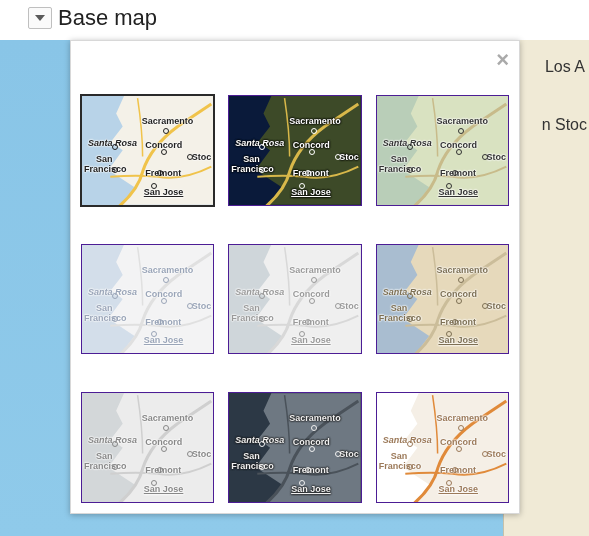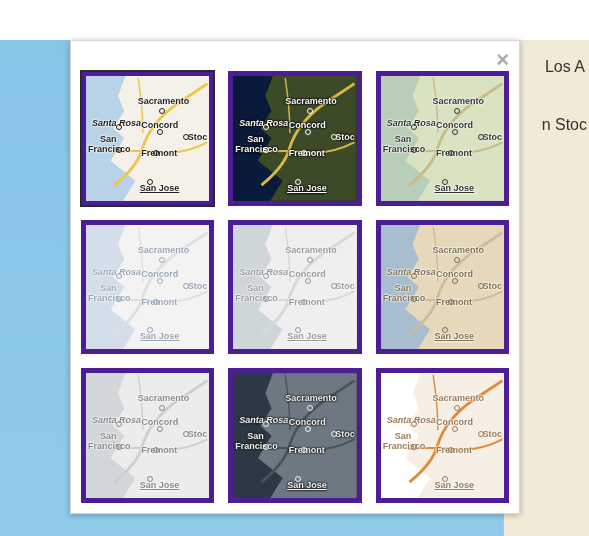--- a/index.html
+++ b/index.html
@@ -17,21 +17,21 @@
   .dropdown-tog .tri{width:0;height:0;border-left:5px solid transparent;border-right:5px solid transparent;
     border-top:6px solid #5a5a5a;}
   .panel-title{font-size:22px;color:#222;}
   .popover{position:absolute;left:70px;top:40px;width:450px;height:474px;background:#fff;
     box-shadow:0 1px 6px rgba(0,0,0,.28);border:1px solid #d8d8d8;box-sizing:border-box;
     padding:30px 10px 10px 10px;}
   .close{position:absolute;top:8px;right:10px;font-size:22px;line-height:1;color:#aaa;cursor:pointer;
     font-weight:bold;}
   .grid{display:grid;grid-template-columns:repeat(3,1fr);grid-template-rows:repeat(3,1fr);
     gap:14px;width:100%;height:100%;}
-  .thumb{position:relative;border:5px solid #4c1d95;overflow:hidden;cursor:pointer;}
+  .thumb{position:relative;border:1px solid #4c1d95;overflow:hidden;cursor:pointer;margin-top:24px;}
   .thumb.selected{outline:2px solid #2a2a2a;outline-offset:-1px;}
   .thumb .water{position:absolute;inset:0;}
   .thumb .coast{position:absolute;left:0;top:0;width:100%;height:100%;
     clip-path:polygon(32% 0,100% 0,100% 100%,30% 100%,40% 84%,20% 68%,31% 50%,22% 42%,31% 28%,26% 16%);}
   .thumb .roads{position:absolute;inset:0;}
   .thumb .lbl{position:absolute;font-size:9px;white-space:nowrap;font-weight:600;}
   .thumb .dot{position:absolute;width:4px;height:4px;border-radius:50%;border:1px solid currentColor;}
   .thumb .sac{right:20px;top:20px;} .thumb .sacD{right:44px;top:32px;}
   .thumb .rosa{left:6px;top:42px;font-style:italic;} .thumb .rosaD{left:30px;top:48px;}
   .thumb .conc{right:31px;top:44px;} .thumb .concD{right:46px;top:53px;}
@@ -44,20 +44,26 @@
 </head>
 <body>
 
 <div class="stage">
   <div class="bgmap">
     <div class="land"></div>
     <div class="bglabel" style="right:4px;top:18px;">Los A</div>
     <div class="bglabel" style="right:2px;top:76px;">n Stoc</div>
   </div>
 
+  <div class="topbar">
+    <div class="dropdown-tog">
+      <div class="tri"></div>
+    </div>
+    <div class="panel-title">Base map</div>
+  </div>
 
   <div class="popover">
     <div class="close">×</div>
     <div class="grid" id="grid">
         <div class="thumb selected">
           <div class="water" style="background:#b8d3e8"></div>
           <div class="coast" style="background:#f4f1e8"></div>
           <svg class="roads" viewBox="0 0 130 130" preserveAspectRatio="none">
             <path d="M30 115 Q55 95 60 75 Q68 50 95 30 L128 8" stroke="#f0c34a" stroke-width="3" fill="none"></path>
             <path d="M28 80 Q55 78 75 80 Q100 84 128 70" stroke="#f0c34a" stroke-width="2" fill="none"></path>

